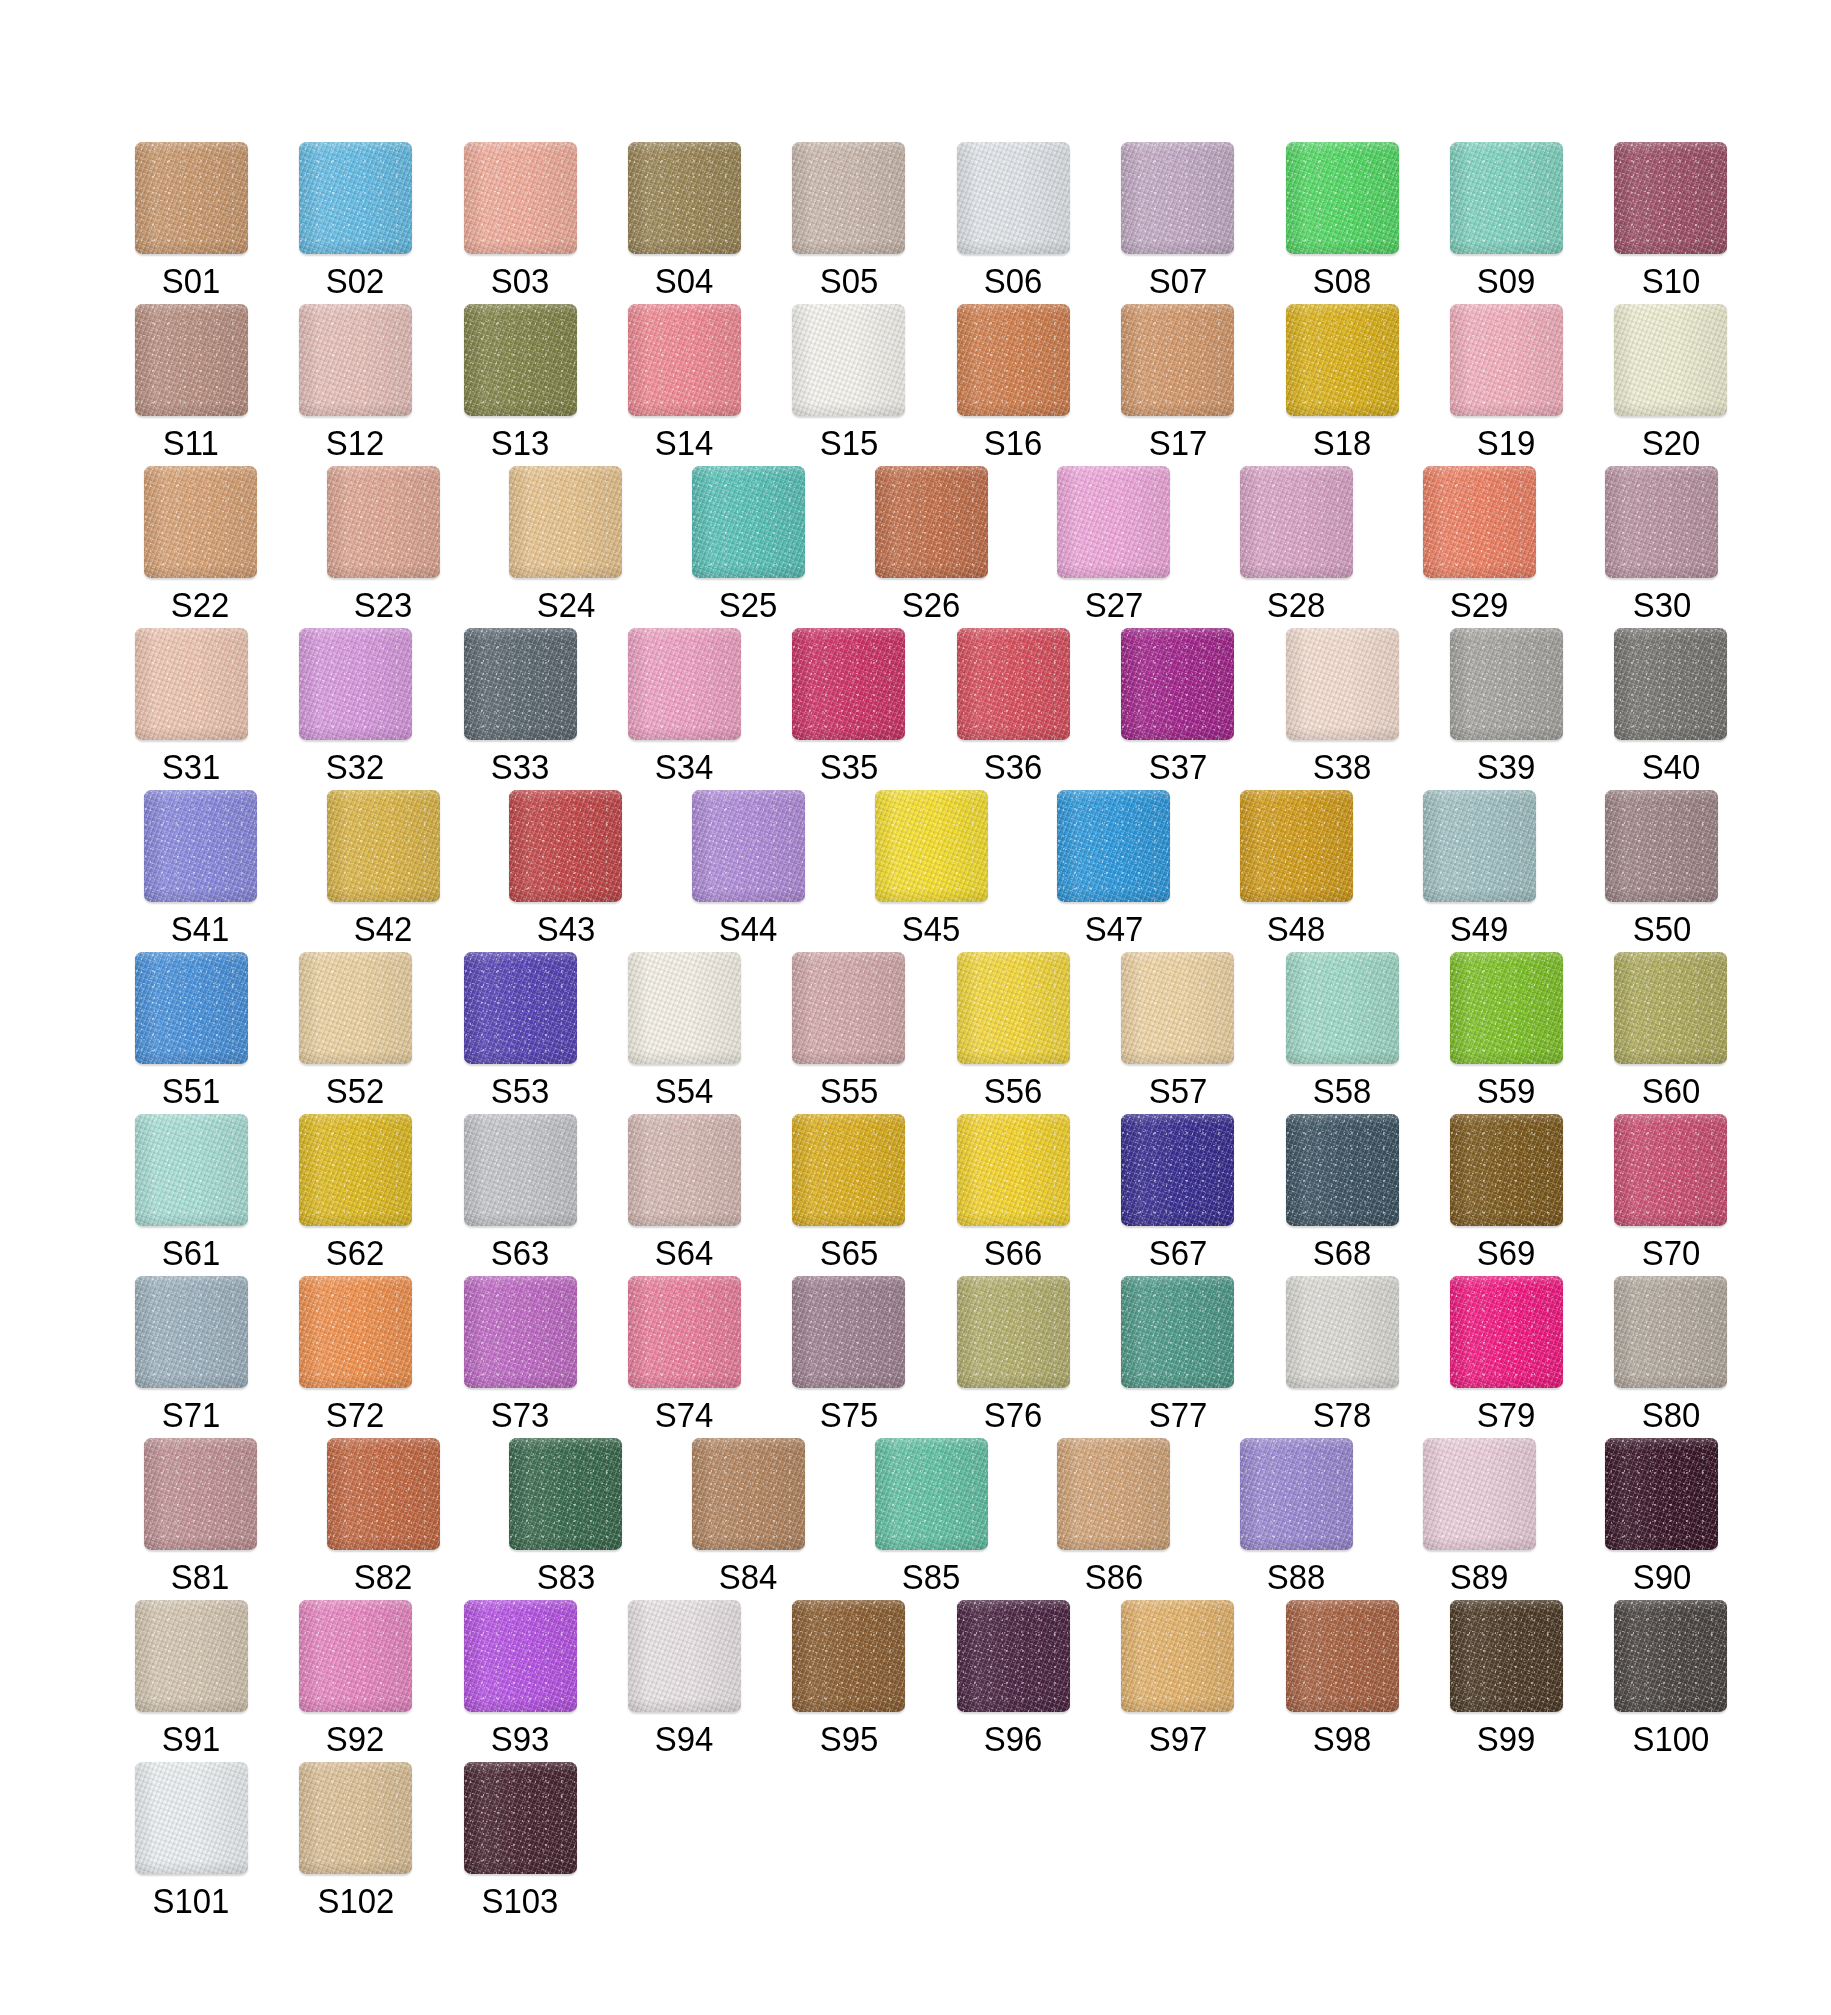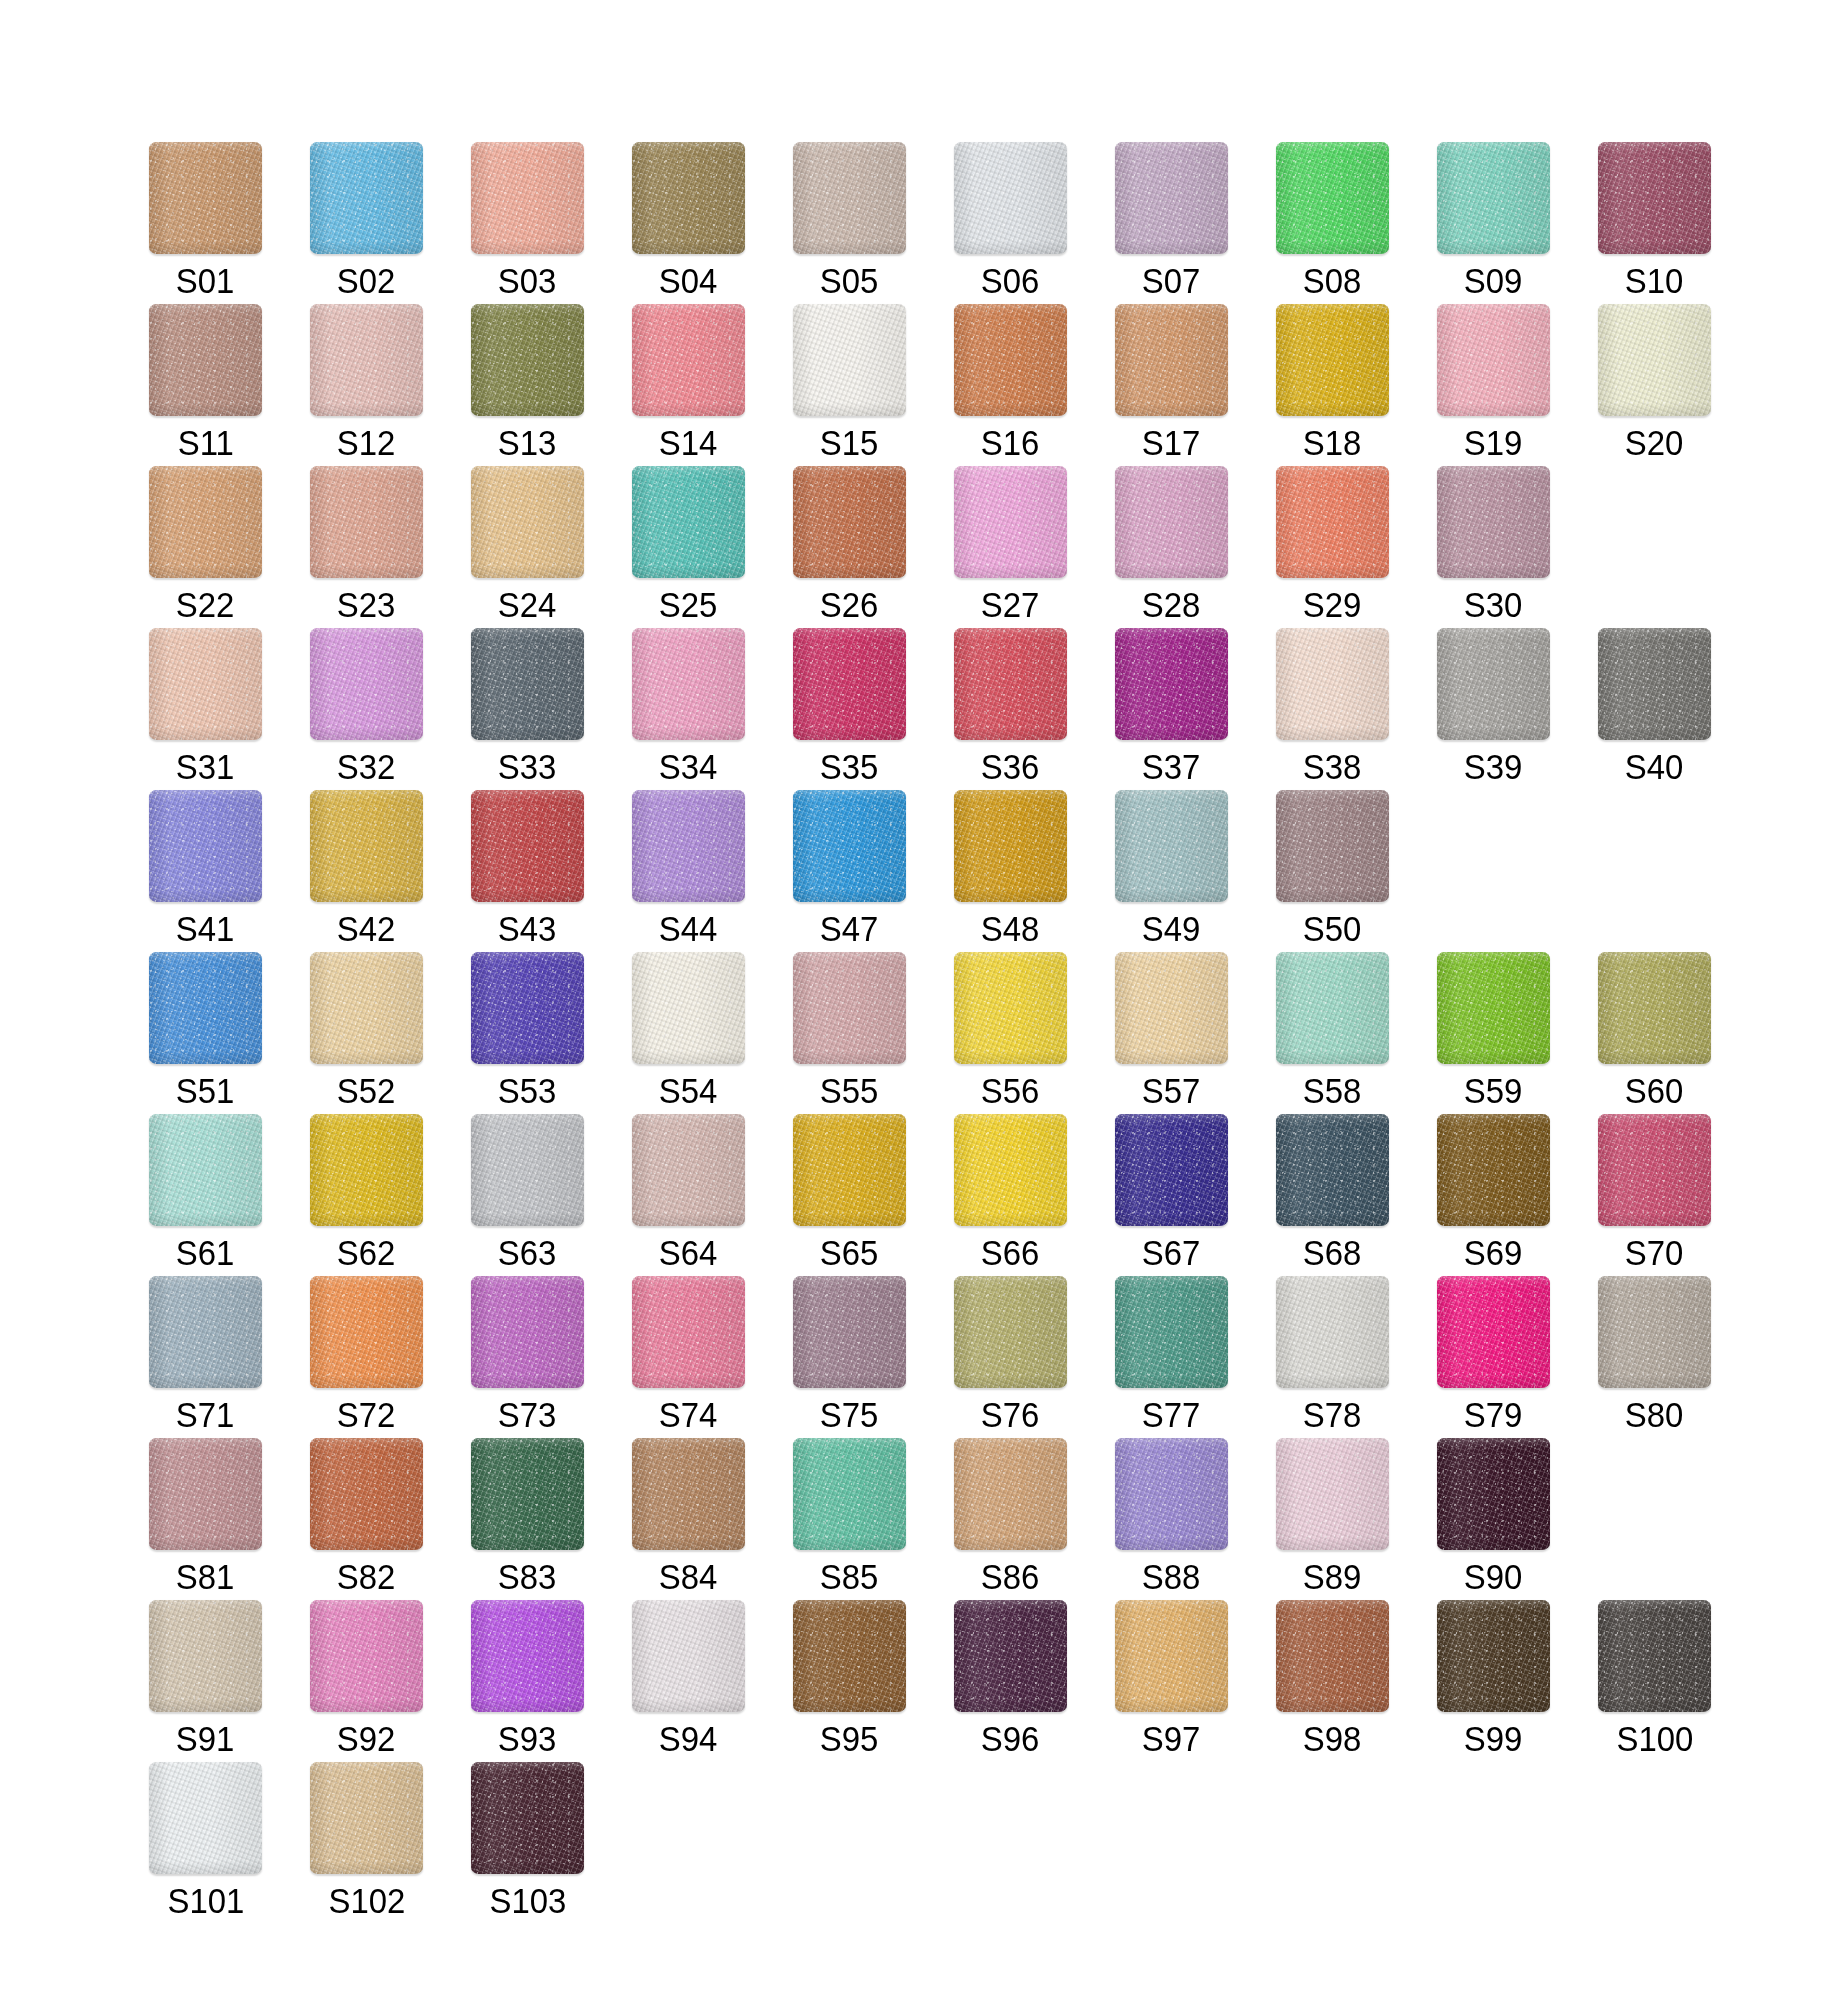--- a/index.html
+++ b/index.html
@@ -54,20 +54,21 @@
   
   .grid {
     position: absolute;
     left: 125px;
     top: 142px;
     width: 1612px;
   }
   .grid-row {
     display: flex;
     height: 162px;
+    gap: 32px;
   }
   .cell {
     width: 161px;
     height: 162px;
     position: relative;
     display: flex;
     flex-direction: column;
     align-items: center;
   }
   .cell.empty { visibility: hidden; }
@@ -318,20 +319,24 @@
         </div>
         <div class="cell">
           <div class="swatch" title="S43" style="background-color: rgb(196, 72, 74);"></div>
           <div class="cell-label">S43</div>
         </div>
         <div class="cell">
           <div class="swatch" title="S44" style="background-color: rgb(176, 141, 219);"></div>
           <div class="cell-label">S44</div>
         </div>
         <div class="cell">
+          <div class="swatch" title="S45" style="background-color: rgb(247, 224, 47);"></div>
+          <div class="cell-label">S45</div>
+        </div>
+        <div class="cell">
           <div class="swatch" title="S47" style="background-color: rgb(47, 154, 222);"></div>
           <div class="cell-label">S47</div>
         </div>
         <div class="cell">
           <div class="swatch" title="S48" style="background-color: rgb(211, 157, 27);"></div>
           <div class="cell-label">S48</div>
         </div>
         <div class="cell">
           <div class="swatch" title="S49" style="background-color: rgb(162, 194, 197);"></div>
           <div class="cell-label">S49</div>

